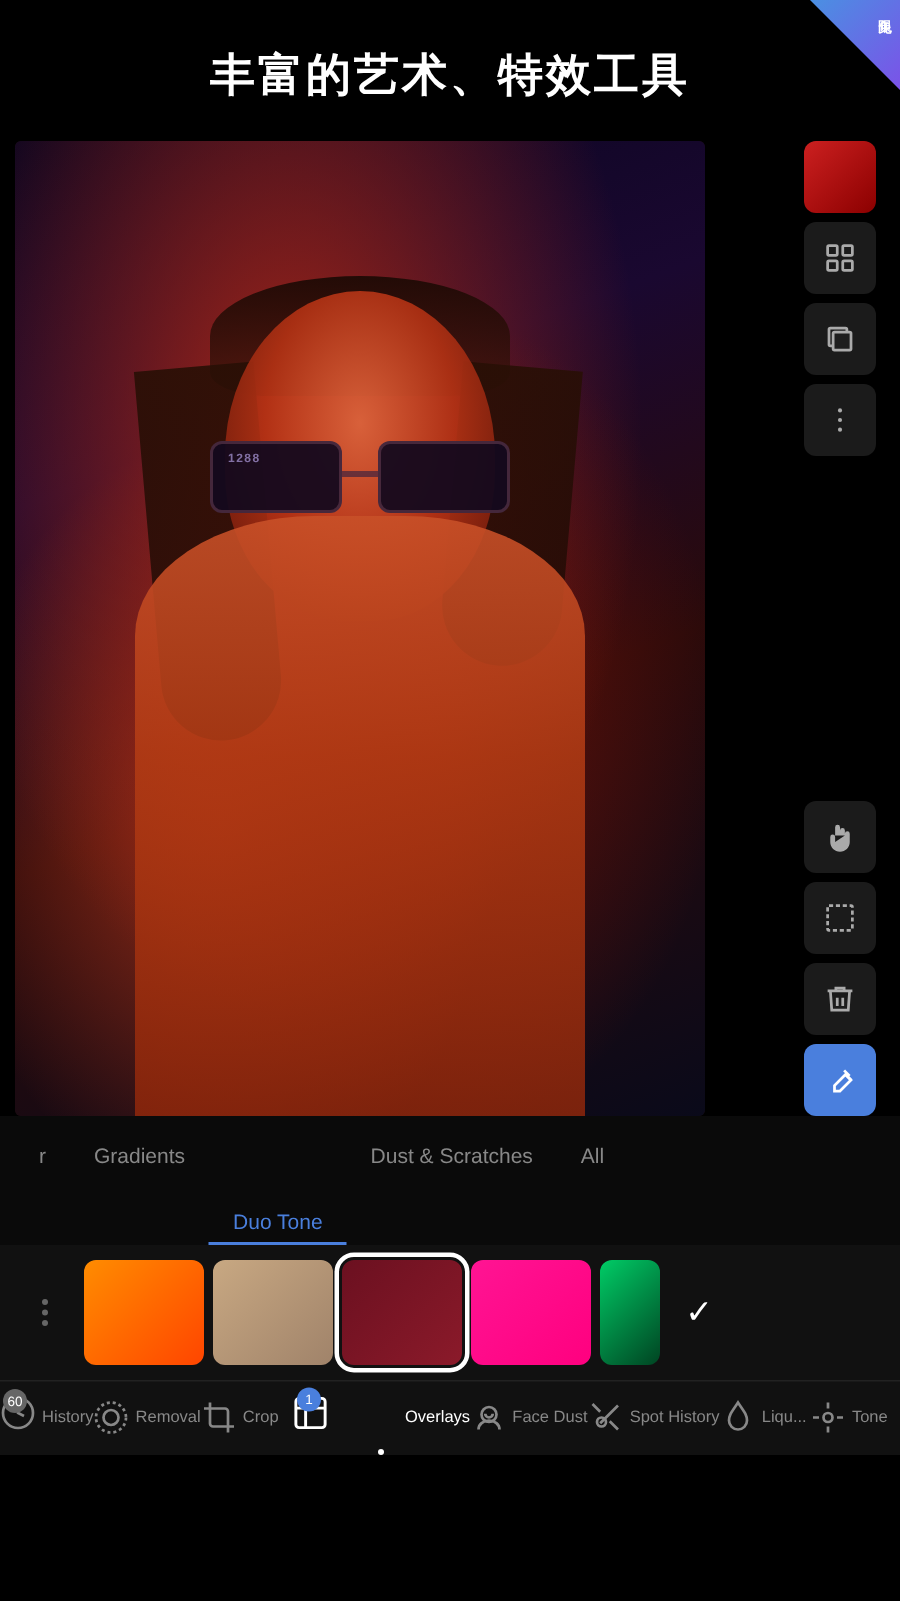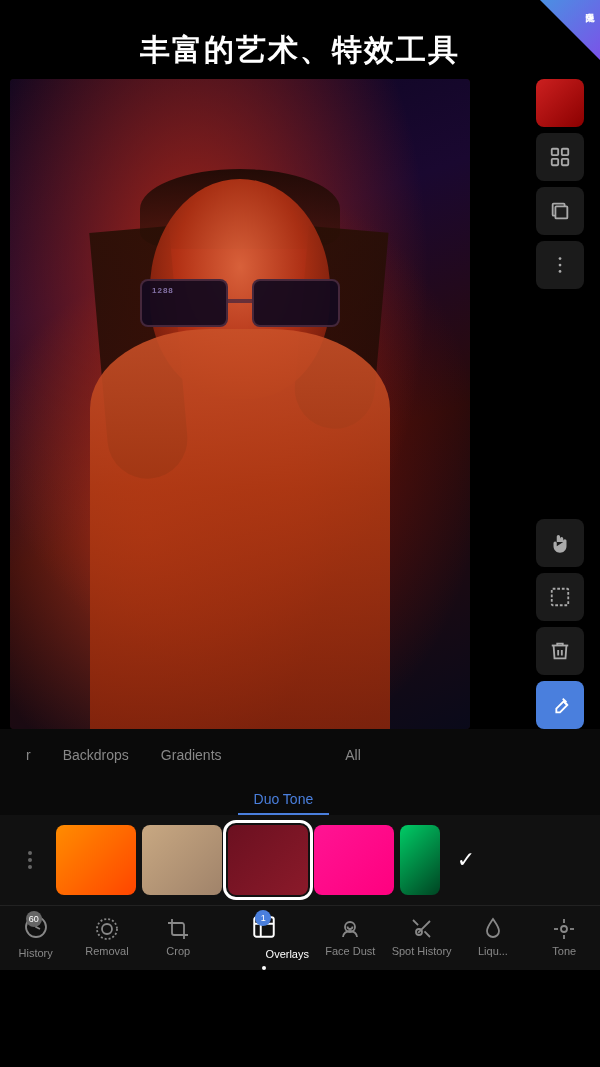--- a/index.html
+++ b/index.html
@@ -9,21 +9,21 @@
       width: 600px;
       min-height: 1067px;
       font-family: -apple-system, 'PingFang SC', 'Helvetica Neue', sans-serif;
       color: #fff;
       overflow-x: hidden;
     }
 
     
     .header {
       text-align: center;
-      padding: 30px 20px 8px;
+      padding: 30px 20px 23px;
       position: relative;
     }
     .header h1 {
       font-size: 30px;
       font-weight: 700;
       color: #fff;
       letter-spacing: 2px;
     }
     .corner-badge {
       position: absolute;
@@ -312,21 +312,20 @@
     .bottom-toolbar {
       background: #111;
       border-top: 1px solid #222;
       padding: 8px 0 10px;
       display: flex;
       align-items: center;
       justify-content: space-around;
     }
     .bottom-tool {
       display: flex;
-      flex-direction: column;
       align-items: center;
       gap: 4px;
       cursor: pointer;
       min-width: 60px;
       position: relative;
     }
     .bottom-tool-label {
       font-size: 11px;
       color: #888;
     }
@@ -459,23 +458,23 @@
         <path d="M16 8l4 4"></path>
         <path d="M15 5l4 4"></path>
       </svg>
     </div>
   </div>
 </div>
 
 <div class="overlay-tabs">
   <div class="tabs-scroll">
     <div class="tab-item">r</div>
-    <div class="tab-item">Backdrops</div>
     <div class="tab-item">Gradients</div>
     <div class="tab-item active">Duo Tone</div>
+    <div class="tab-item">Dust &amp; Scratches</div>
     <div class="tab-item">All</div>
   </div>
 </div>
 
 <div class="swatches-row">
 
   <div class="swatch-more">
     <div class="swatch-dots">
       <div class="swatch-dot"></div>
       <div class="swatch-dot"></div>

